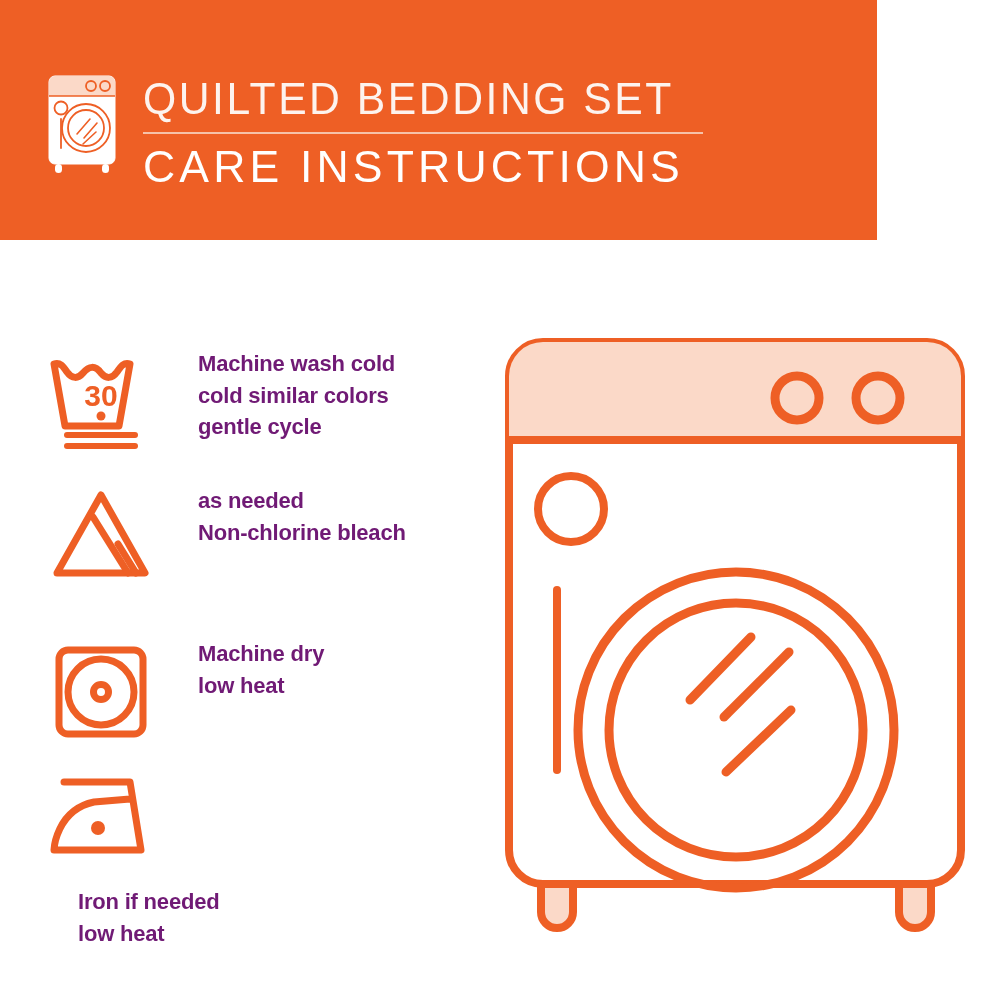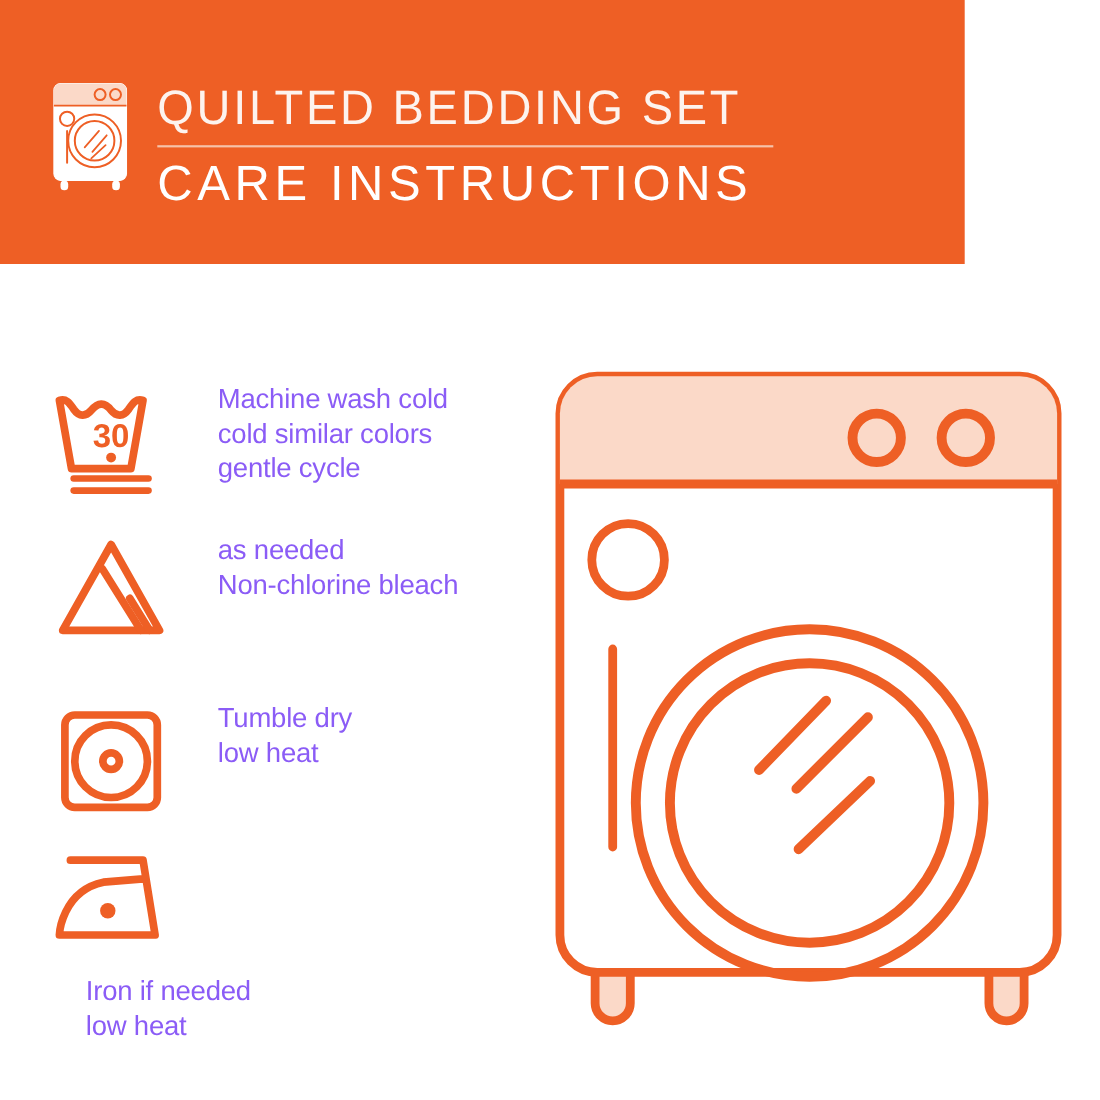--- a/index.html
+++ b/index.html
@@ -90,24 +90,24 @@
     width: 120px;
     flex: 0 0 120px;
     display: flex;
     justify-content: flex-start;
     align-items: flex-start;
     padding-top: 2px;
   }
   .care-text {
     flex: 1 1 auto;
     padding-left: 32px;
-    color: #8b5cf6;
-    font-size: 25px;
+    color: #701a75;
+    font-size: 22px;
     line-height: 31.5px;
-    font-weight: 400;
+    font-weight: 700;
     letter-spacing: -0.2px;
   }
   .care-text .ln { display: block; white-space: nowrap; }
 
   
   .machine {
     position: absolute;
     left: 495px;
     top: 330px;
     width: 480px;
@@ -190,21 +190,21 @@
 
   <div class="care-row" data-row="2">
     <div class="care-symbol">
       <svg viewBox="0 0 110 104" width="110" height="104">
         <rect x="13" y="10" width="84" height="84" rx="9" fill="none" stroke="#ee5f25" stroke-width="7"></rect>
         <circle cx="55" cy="52" r="33" fill="none" stroke="#ee5f25" stroke-width="7"></circle>
         <circle cx="55" cy="52" r="7.5" fill="none" stroke="#ee5f25" stroke-width="7"></circle>
       </svg>
     </div>
     <div class="care-text">
-      <span class="ln">Tumble dry</span>
+      <span class="ln">Machine dry</span>
       <span class="ln">low heat</span>
     </div>
   </div>
 
   <div class="care-row" data-row="3">
     <div class="care-symbol">
       <svg viewBox="0 0 110 104" width="110" height="104">
         <path d="M18 16 H84 L95 84 H8 C8 84 10 44 48 36 L84 33" fill="none" stroke="#ee5f25" stroke-width="7" stroke-linejoin="round" stroke-linecap="round"></path>
         <circle cx="52" cy="62" r="7" fill="#ee5f25"></circle>
       </svg>

